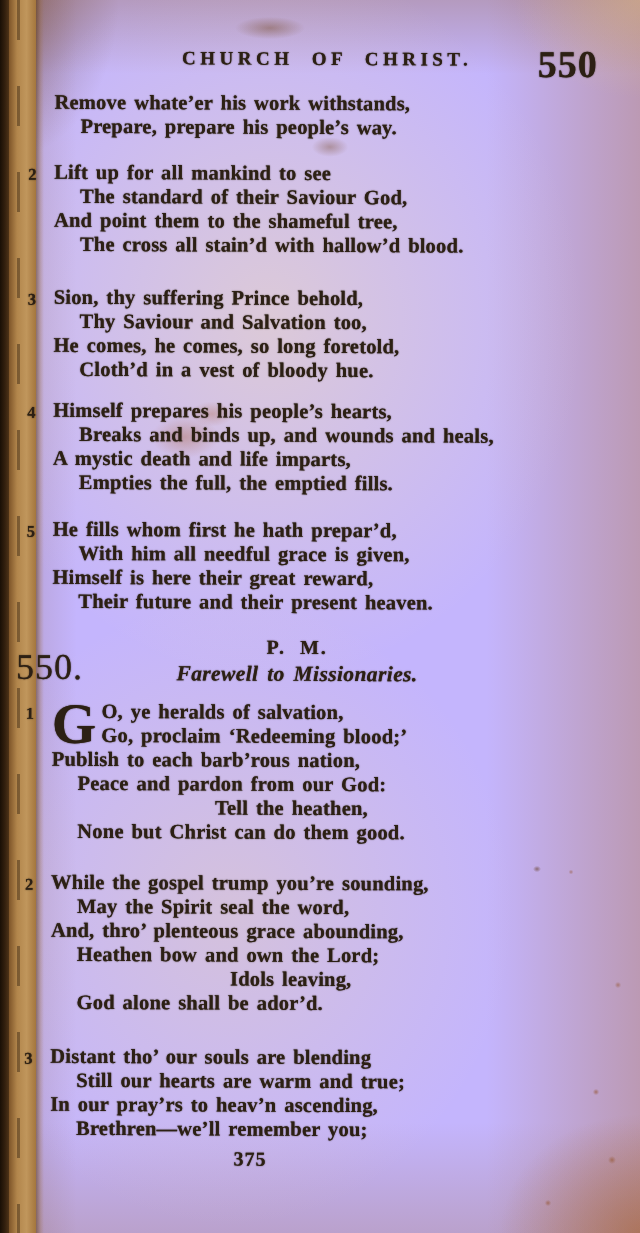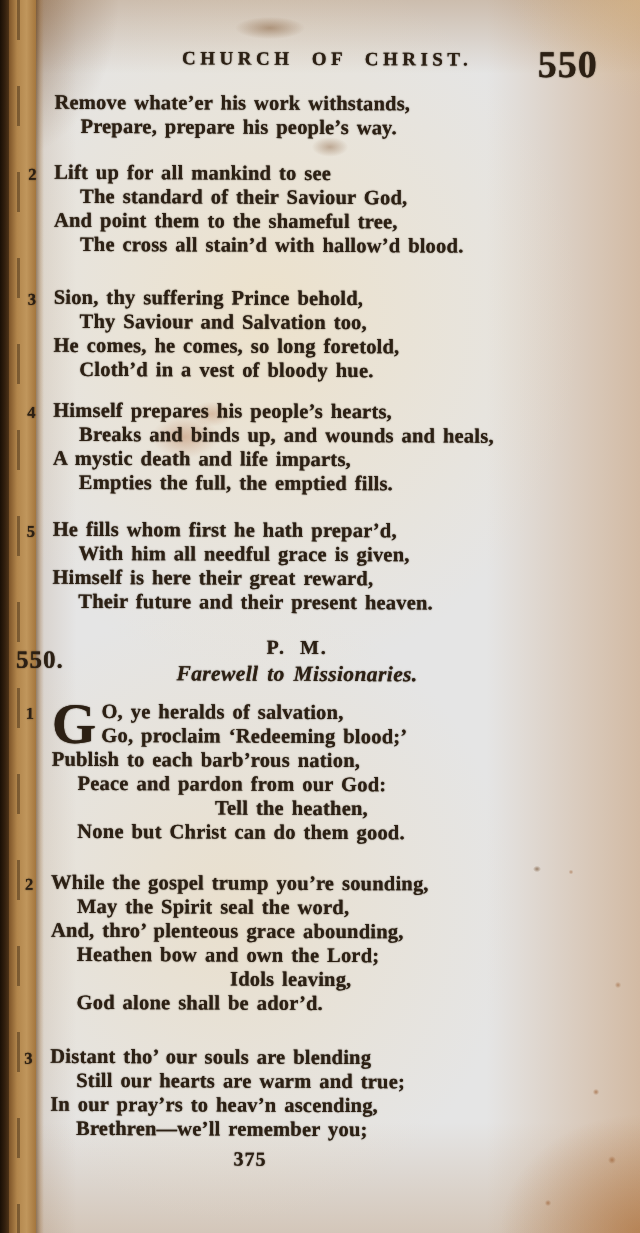--- a/index.html
+++ b/index.html
@@ -1,18 +1,18 @@
 <!DOCTYPE html>
 <html><head>
 <meta charset="utf-8">
 <style>
   html,body{margin:0;padding:0;}
   body{width:640px;height:1233px;overflow:hidden;background:#caa05f;}
   .page{position:relative;width:640px;height:1233px;overflow:hidden;
-        background:#e5e5e5;font-family:"Liberation Serif","DejaVu Serif",serif;}
+        background:#c4b5fd;font-family:"Liberation Serif","DejaVu Serif",serif;}
   
   .paper-bg{position:absolute;inset:0;pointer-events:none;
     background-image:
       radial-gradient(ellipse 50px 16px at 270px 28px, rgba(110,62,20,0.40), transparent 70%),
       radial-gradient(ellipse 26px 14px at 330px 147px, rgba(110,60,20,0.35), transparent 70%),
       radial-gradient(ellipse 48px 30px at 185px 437px, rgba(158,72,22,0.30), transparent 70%),
       radial-gradient(ellipse 30px 18px at 212px 414px, rgba(158,72,22,0.26), transparent 70%),
       radial-gradient(ellipse 5px 4px at 537px 869px, rgba(90,50,15,0.55), transparent 80%),
       radial-gradient(ellipse 4px 4px at 596px 1092px, rgba(140,70,20,0.55), transparent 80%),
       radial-gradient(ellipse 5px 5px at 612px 1160px, rgba(140,70,20,0.5), transparent 80%),
@@ -48,21 +48,21 @@
   .verse{position:relative;font-size:20.5px;font-weight:bold;line-height:24px;white-space:nowrap;word-spacing:2.5px;letter-spacing:0.2px;}
   .vnum{position:absolute;left:-26px;top:3px;font-size:16.5px;}
   .ln{margin-left:0;}
   .ind{margin-left:26px;}
   .ctr{width:480px;text-align:center;margin-left:0;}
   .clr{clear:left;}
   .dc1{margin-left:0;}
   .dc2{margin-left:12px;}
   .dropcap{float:left;font-size:57px;line-height:44px;font-weight:bold;margin:3px 5px 0 0;}
   .hymn-heading{position:relative;width:490px;text-align:center;}
-  .hymn-num{position:absolute;left:-36px;top:11px;font-size:25px;font-weight:bold;letter-spacing:1px;}
+  .hymn-num{position:absolute;left:-36px;top:11px;font-size:36px;font-weight:normal;letter-spacing:1px;}
   .meter{font-size:20px;font-weight:bold;letter-spacing:2px;word-spacing:7px;}
   .hymn-title{font-size:21.5px;font-weight:bold;font-style:italic;margin-top:3px;letter-spacing:0.4px;word-spacing:3px;}
   .footer{width:400px;text-align:center;font-size:20px;font-weight:bold;margin-top:7px;letter-spacing:1px;}
   
   .vA{margin-top:15px;}
   .v2{margin-top:22px;}
   .v3{margin-top:29px;}
   .v4{margin-top:17px;}
   .v5{margin-top:23px;}
   .hh{margin-top:22px;}

